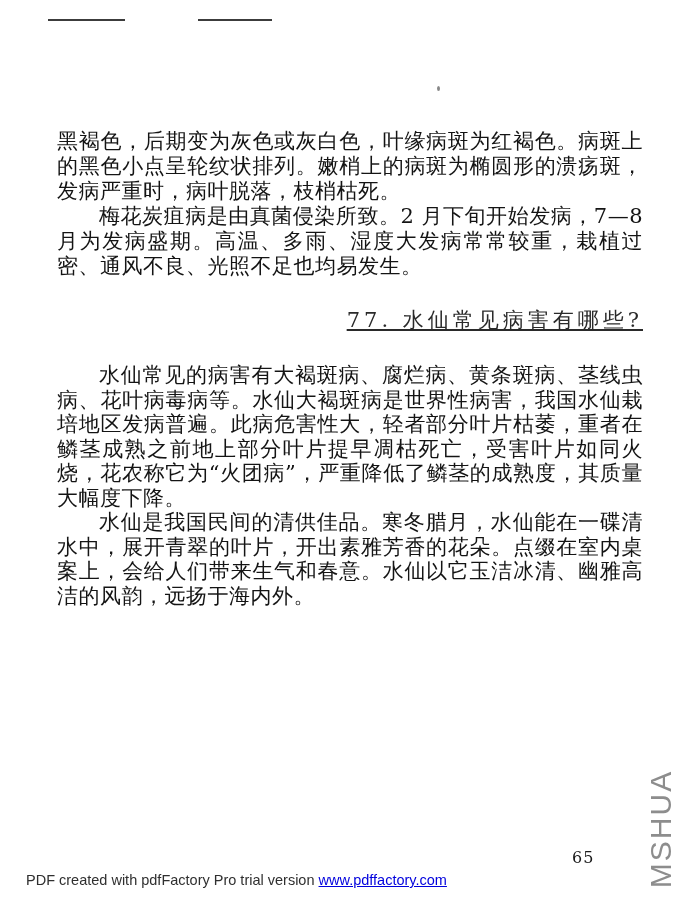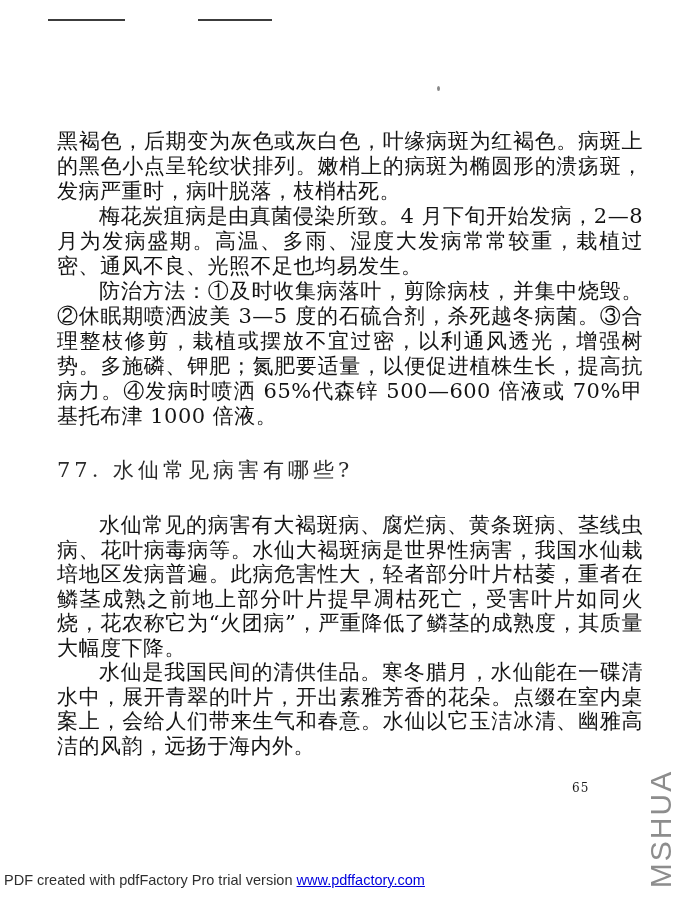--- a/index.html
+++ b/index.html
@@ -52,31 +52,32 @@
     line-height: 25px;
   }
   .content p.no-indent { text-indent: 0; }
 
   .section-2 p { line-height: 24.5px; }
 
   .heading {
     margin: 27px 0 29px 0;
     font-size: 21px;
     font-weight: normal;
-    text-align: left;
+    text-align: right;
     text-indent: 0;
     letter-spacing: 4px;
     color: #2a2a2a;
+    text-decoration: underline;
   }
 
   .page-number {
     position: absolute;
     left: 572px;
-    top: 781px;
-    font-size: 12px;
+    top: 848px;
+    font-size: 16px;
     color: #1a1a1a;
     letter-spacing: 1px;
   }
 
   .watermark {
     position: absolute;
     left: 591px;
     top: 812px;
     width: 140px;
     height: 34px;
@@ -85,21 +86,21 @@
     font-family: "Liberation Sans", sans-serif;
     font-size: 30px;
     letter-spacing: 2px;
     text-align: center;
     line-height: 34px;
     white-space: nowrap;
   }
 
   .footer {
     position: absolute;
-    left: 4px;
+    left: 26px;
     top: 872px;
     font-family: "Liberation Sans", sans-serif;
     font-size: 14.5px;
     color: #2f2f2f;
     white-space: nowrap;
   }
   .footer a {
     color: #0000dd;
     text-decoration: underline;
     cursor: pointer;
@@ -109,22 +110,21 @@
 <body>
 
 <div class="page">
 
   <div class="head-rule left"></div>
   <div class="head-rule right"></div>
   <div class="speck"></div>
 
   <div class="content">
     <p class="no-indent">黑褐色，后期变为灰色或灰白色，叶缘病斑为红褐色。病斑上的黑色小点呈轮纹状排列。嫩梢上的病斑为椭圆形的溃疡斑，发病严重时，病叶脱落，枝梢枯死。</p>
-    <p>梅花炭疽病是由真菌侵染所致。4 月下旬开始发病，2—8 月为发病盛期。高温、多雨、湿度大发病常常较重，栽植过密、通风不良、光照不足也均易发生。</p>
-    <p>防治方法：①及时收集病落叶，剪除病枝，并集中烧毁。②休眠期喷洒波美 3—5 度的石硫合剂，杀死越冬病菌。③合理整枝修剪，栽植或摆放不宜过密，以利通风透光，增强树势。多施磷、钾肥；氮肥要适量，以便促进植株生长，提高抗病力。④发病时喷洒 65%代森锌 500—600 倍液或 70%甲基托布津 1000 倍液。</p>
+    <p>梅花炭疽病是由真菌侵染所致。2 月下旬开始发病，7—8 月为发病盛期。高温、多雨、湿度大发病常常较重，栽植过密、通风不良、光照不足也均易发生。</p>
 
     <h2 class="heading">77. 水仙常见病害有哪些?</h2>
 
     <div class="section-2">
       <p>水仙常见的病害有大褐斑病、腐烂病、黄条斑病、茎线虫病、花叶病毒病等。水仙大褐斑病是世界性病害，我国水仙栽培地区发病普遍。此病危害性大，轻者部分叶片枯萎，重者在鳞茎成熟之前地上部分叶片提早凋枯死亡，受害叶片如同火烧，花农称它为“火团病”，严重降低了鳞茎的成熟度，其质量大幅度下降。</p>
       <p>水仙是我国民间的清供佳品。寒冬腊月，水仙能在一碟清水中，展开青翠的叶片，开出素雅芳香的花朵。点缀在室内桌案上，会给人们带来生气和春意。水仙以它玉洁冰清、幽雅高洁的风韵，远扬于海内外。</p>
     </div>
   </div>
 
   <div class="page-number">65</div>

